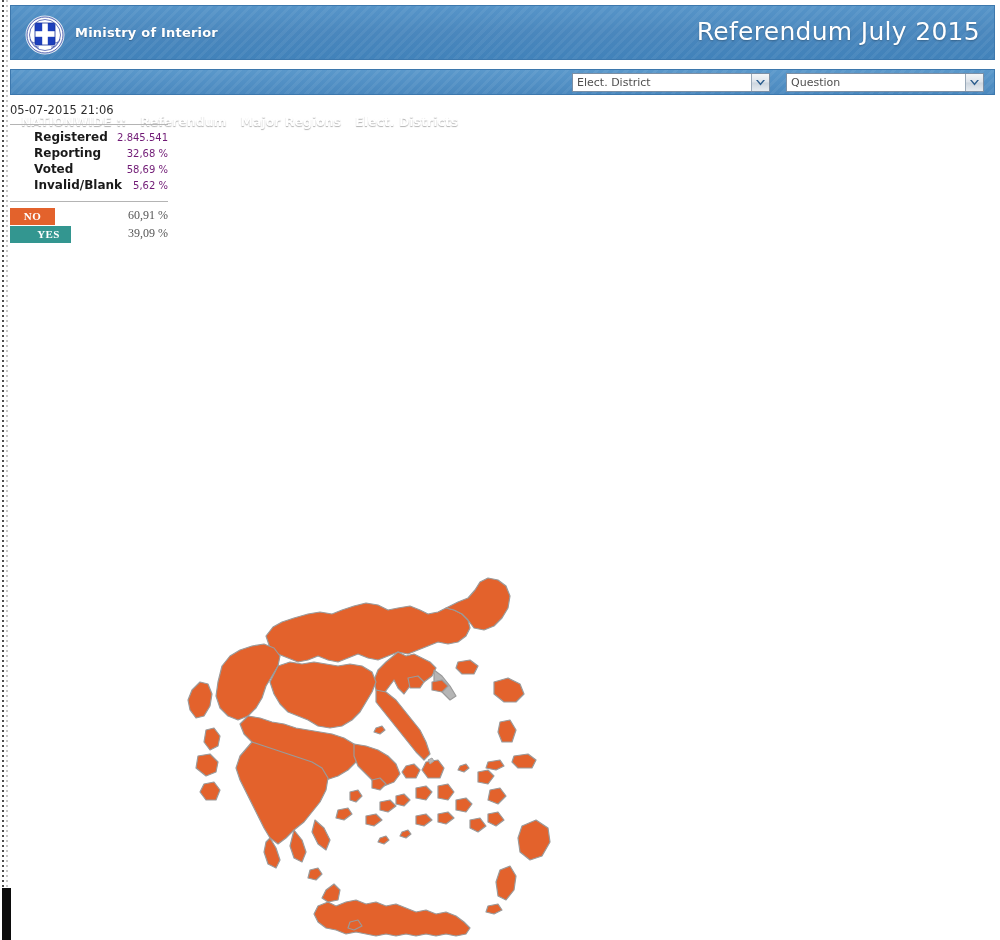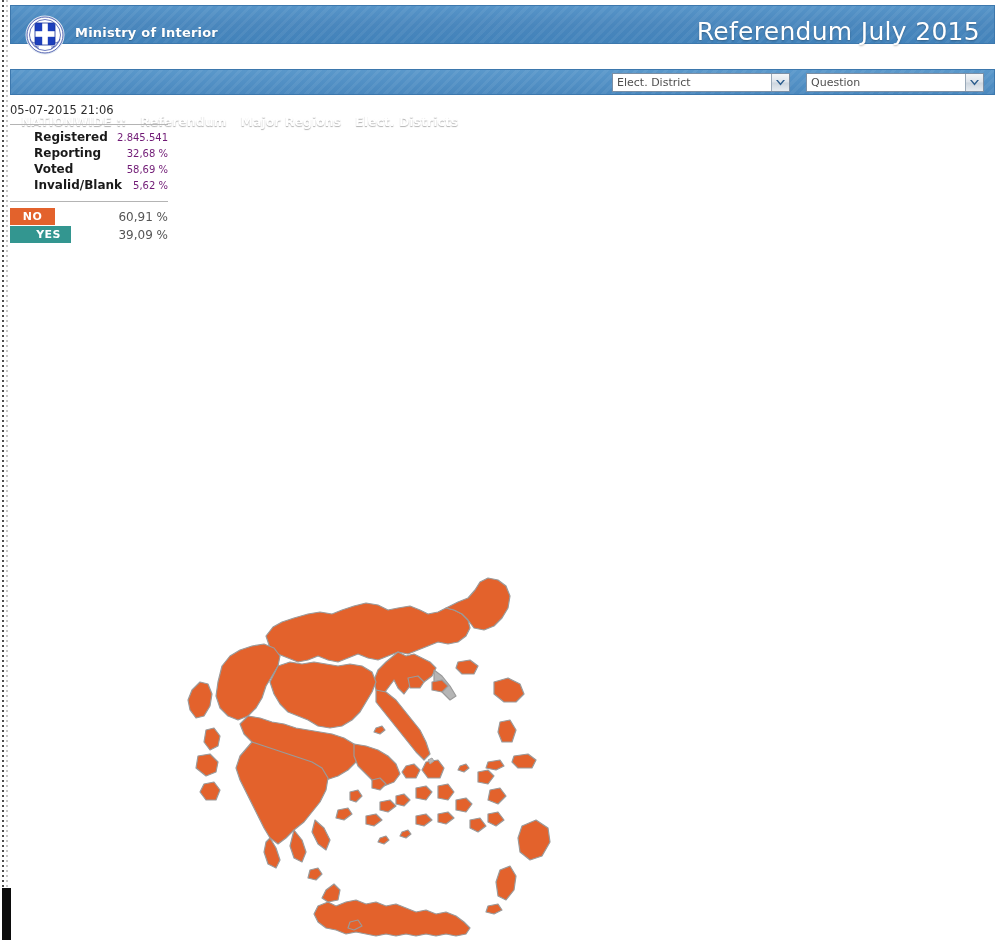--- a/index.html
+++ b/index.html
@@ -52,21 +52,21 @@
     height: 52px;
     background: #0c0c0c;
   }
 
   
   .header {
     position: absolute;
     left: 10px;
     top: 5px;
     width: 985px;
-    height: 39px;
+    height: 55px;
     background:
       repeating-linear-gradient(
         135deg,
         rgba(255,255,255,0.055) 0px, rgba(255,255,255,0.055) 3px,
         rgba(0,0,0,0.0) 3px, rgba(0,0,0,0.0) 7px
       ),
       linear-gradient(to bottom, #5795c9 0%, #4a87bd 50%, #4182ba 100%);
     border: 1px solid #3d78ad;
     box-sizing: border-box;
   }
@@ -142,21 +142,21 @@
 
   .selects {
     position: absolute;
     right: 10px;
     top: 3px;
     display: flex;
     gap: 16px;
   }
   .sel-wrap {
     position: relative;
-    width: 178px;
+    width: 198px;
     height: 19px;
     background: #ffffff;
     border: 1px solid #7b8fa5;
     box-sizing: border-box;
     display: flex;
     align-items: center;
     gap: 41px;
   }
   .sel-text {
     padding-left: 4px;
@@ -214,23 +214,24 @@
     font-size: 10px;
     font-family: "DejaVu Sans", sans-serif;
   }
   .rule2 {
     height: 1px;
     background: #b4b4b4;
     margin: 8px 0 6px 0;
   }
   .result-row {
     display: flex;
-    align-items: center;
+    align-items: flex-start;
     justify-content: space-between;
     margin-bottom: 1px;
+    font-family: Liberation Serif, serif;
   }
   .badge {
     display: inline-block;
     width: 45px;
     height: 17px;
     line-height: 17px;
     text-align: center;
     color: #ffffff;
     font-size: 11px;
     font-weight: bold;

